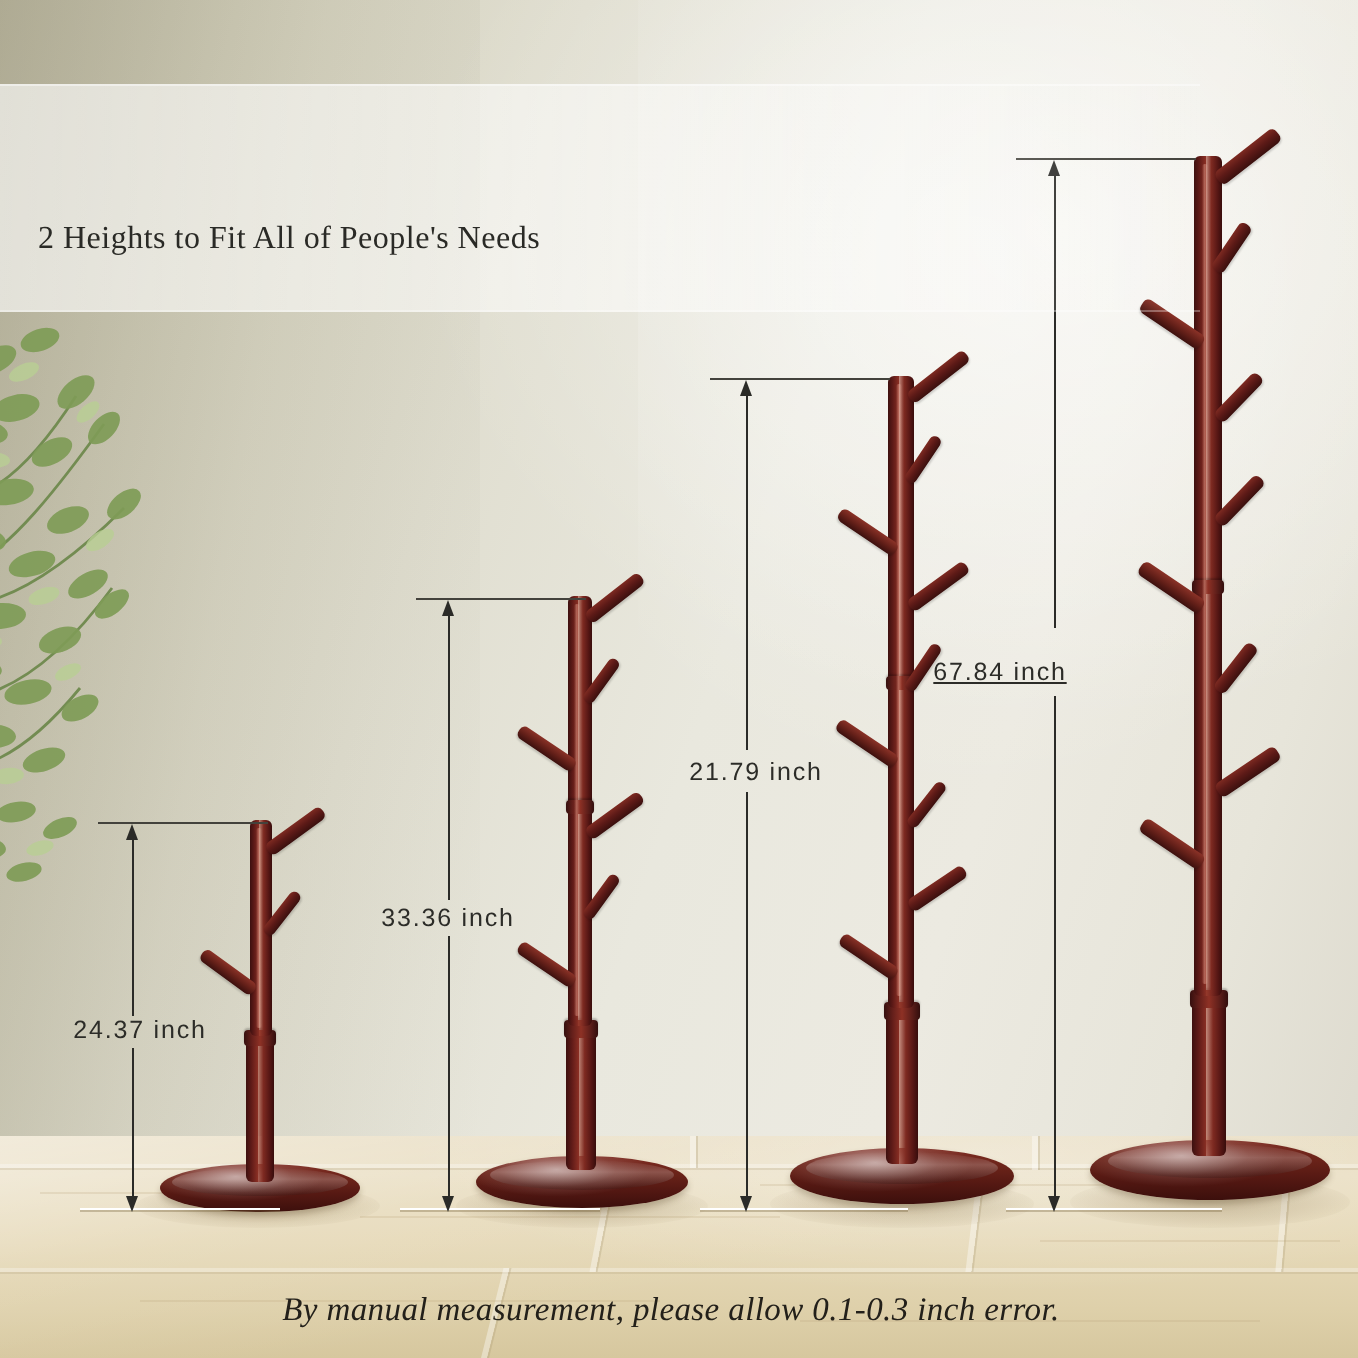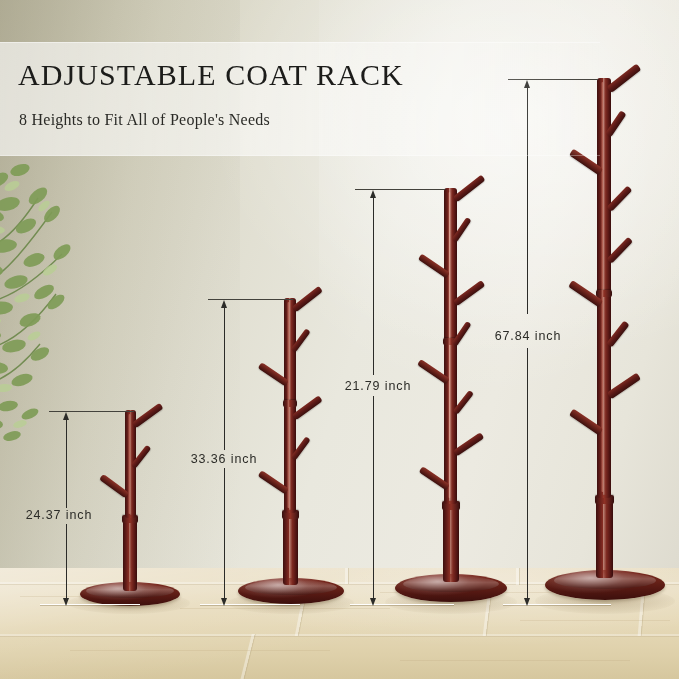--- a/index.html
+++ b/index.html
@@ -290,21 +290,21 @@
     <div class="hook" style="left:133px; top:464px; width:26px; height:6px; transform:rotate(-52deg);"></div>
     <div class="hook left" style="left:95px; top:492px; width:32px; height:7px; transform:rotate(36deg);"></div>
 
     <div class="dim">
       <div class="dim-ext" style="left:49px; top:411px; width:85px;"></div>
       <div class="dim-ext light" style="left:40px; top:604px; width:100px;"></div>
       <div class="dim-vline" style="left:66px; top:418px; height:90px;"></div>
       <div class="dim-vline" style="left:66px; top:524px; height:76px;"></div>
       <div class="arrow-up" style="left:63px; top:412px;"></div>
       <div class="arrow-down" style="left:63px; top:598px;"></div>
-      <div class="dim-label" style="left:59px; top:515px;">24.37 inch</div>
+      <div class="dim-label" style="left:70px; top:515px;">24.37 inch</div>
     </div>
   </div>
 
   <div class="rack">
     <div class="rack-shadow" style="left:228px; top:592px; width:126px; height:22px;"></div>
     <div class="base" style="left:238px; top:578px; width:106px; height:26px;"></div>
     <div class="base-rim" style="left:245px; top:580px; width:92px; height:15px;"></div>
     <div class="post" style="left:283px; top:515px; width:15px; height:70px;"></div>
     <div class="joint" style="left:282px; top:510px; width:17px; height:9px;"></div>
     <div class="post" style="left:284px; top:298px; width:12px; height:215px;"></div>
@@ -380,22 +380,22 @@
     <div class="hook" style="left:609px; top:392px; width:36px; height:8px; transform:rotate(-34deg);"></div>
     <div class="hook left" style="left:565px; top:428px; width:36px; height:8px; transform:rotate(34deg);"></div>
 
     <div class="dim">
       <div class="dim-ext" style="left:508px; top:79px; width:90px;"></div>
       <div class="dim-ext light" style="left:503px; top:604px; width:108px;"></div>
       <div class="dim-vline" style="left:527px; top:86px; height:228px;"></div>
       <div class="dim-vline" style="left:527px; top:348px; height:252px;"></div>
       <div class="arrow-up" style="left:524px; top:80px;"></div>
       <div class="arrow-down" style="left:524px; top:598px;"></div>
-      <div class="dim-label" style="left:528px; top:336px;">67.84 inch</div>
+      <div class="dim-label" style="left:500px; top:336px;text-decoration:underline;">67.84 inch</div>
     </div>
   </div>
 
   <div class="banner"></div>
-  <div class="title">ADJUSTABLE COAT RACK</div>
-  <div class="subtitle">8 Heights to Fit All of People's Needs</div>
-
+  <div class="subtitle">2 Heights to Fit All of People's Needs</div>
+
+  <div class="caption">By manual measurement, please allow 0.1-0.3 inch error.</div>
 
 </div>
 
 </body></html>

